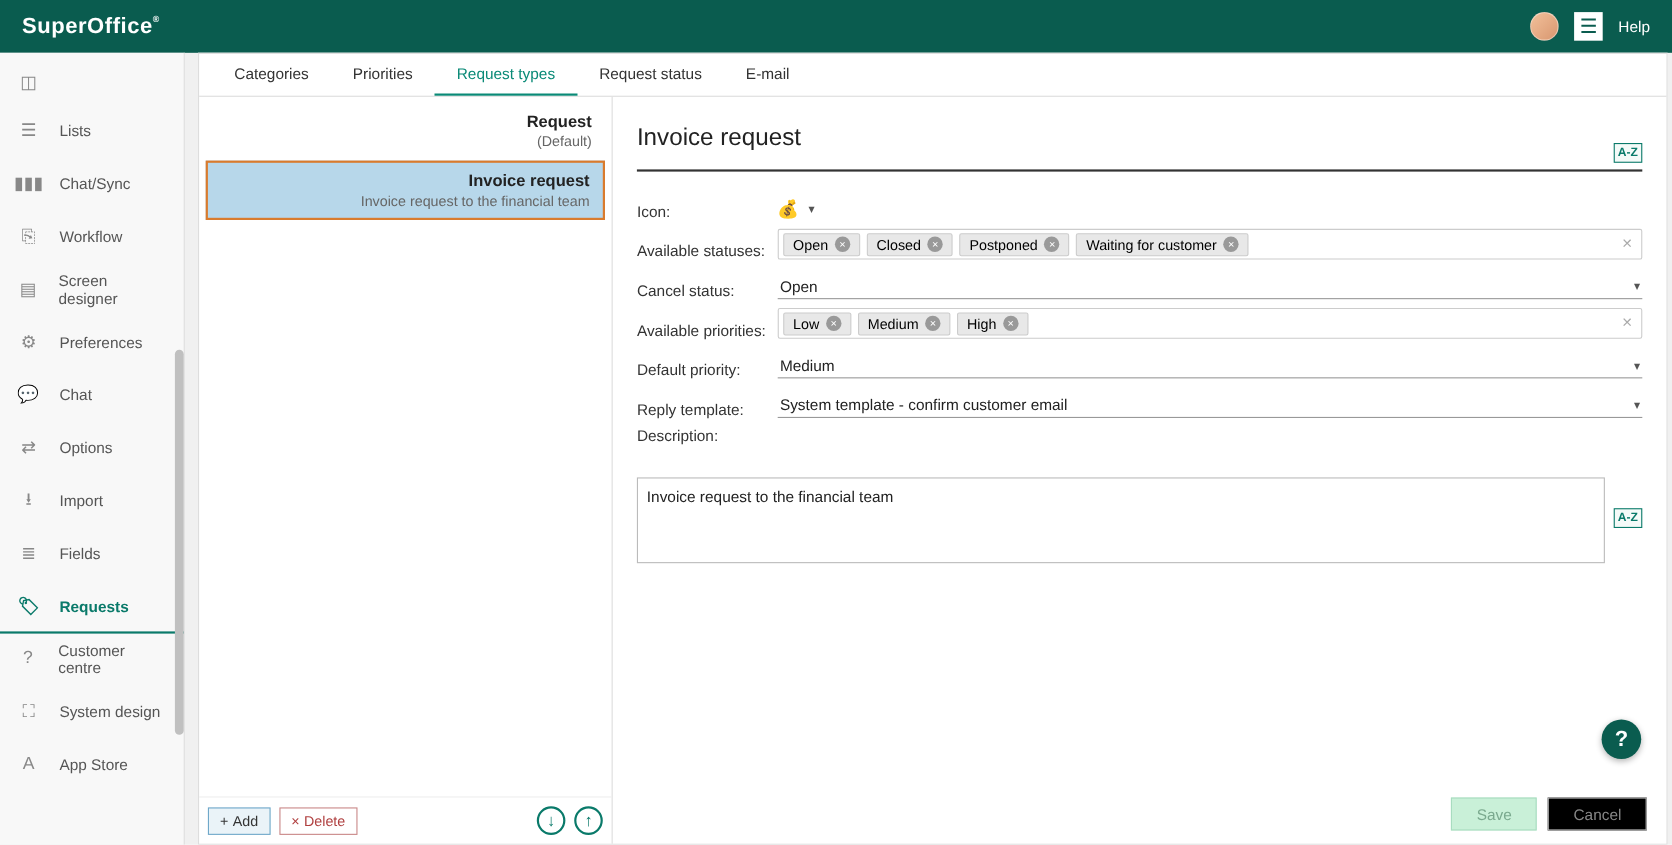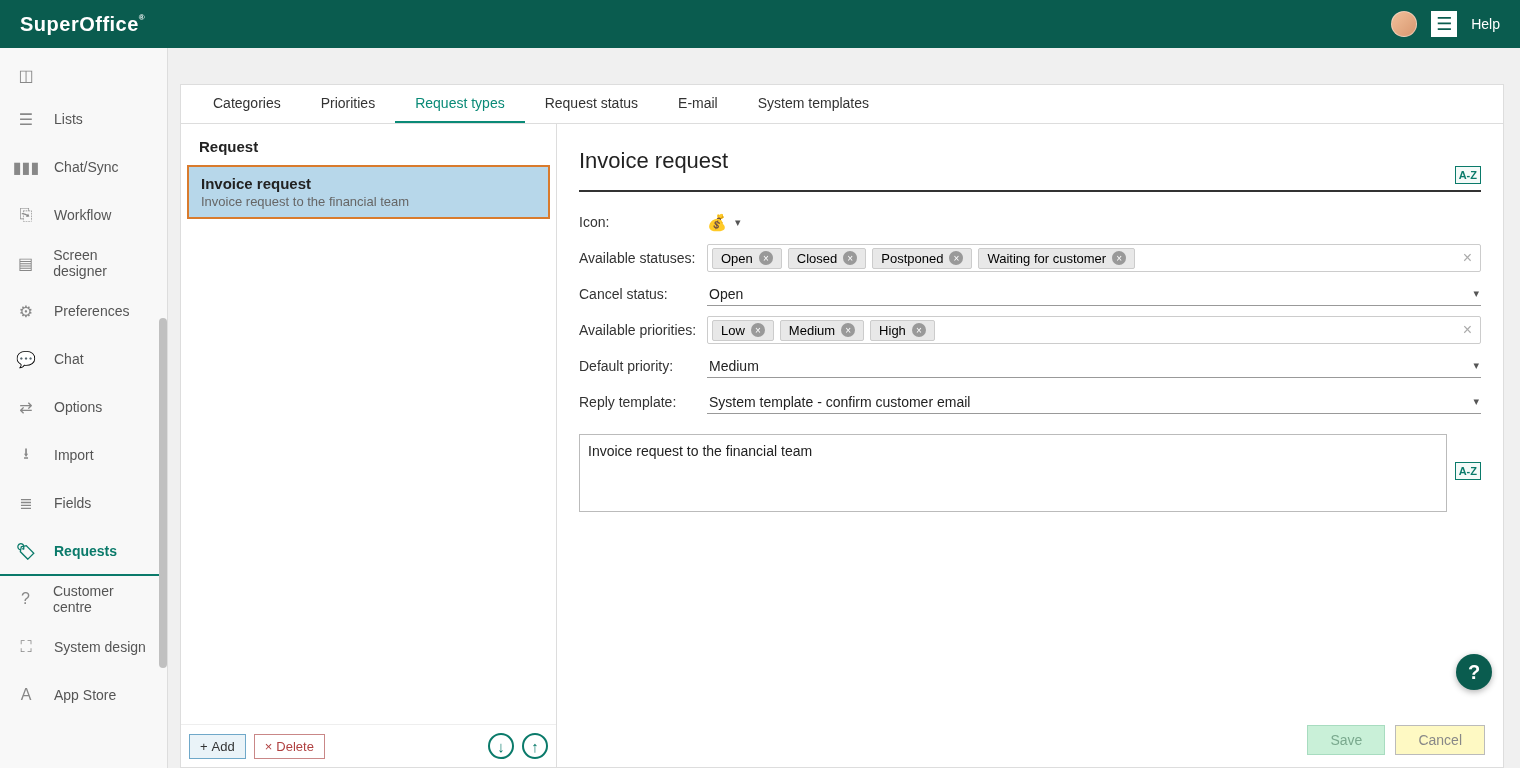--- a/index.html
+++ b/index.html
@@ -46,21 +46,21 @@
   height: 48px;
 }
 .sidebar-item.active {
   color: #0a7a6a; font-weight: 600;
   border-bottom: 2px solid #0a7a6a;
 }
 .sidebar-item .icon { width: 20px; color: #888; font-size: 16px; display:flex; justify-content:center;}
 .sidebar-item.active .icon { color: #0a7a6a; }
 
 
-.main { flex: 1; display: flex; flex-direction: column; padding: 0 16px 0 12px; }
+.main { flex: 1; display: flex; flex-direction: row; padding: 0 4px 0 12px; }
 .spacer-top { height: 36px; }
 .main-content {
   flex: 1; background: white; border: 1px solid #ddd;
   display: flex; flex-direction: column;
 }
 
 
 .tabs {
   display: flex; border-bottom: 1px solid #ddd;
   padding: 0 12px;
@@ -75,21 +75,21 @@
 
 
 .panels { flex: 1; display: flex; }
 .panel-left {
   width: 376px; border-right: 1px solid #ddd;
   display: flex; flex-direction: column;
 }
 .panel-right { flex: 1; display: flex; flex-direction: column; }
 
 
-.list-area { flex: 1; padding: 6px; }
+.list-area { flex: 1; padding: 6px; text-align: right; }
 .list-item {
   padding: 8px 12px; cursor: pointer; margin-bottom: 2px;
 }
 .list-item .li-title { font-weight: 600; font-size: 15px; color: #222; }
 .list-item .li-sub { font-size: 13px; color: #666; margin-top: 2px; }
 .list-item.selected {
   background: #b7d7ea;
   border: 2px solid #d97b2d;
 }
 .list-actions {
@@ -111,21 +111,21 @@
 
 
 .form-area { flex: 1; padding: 14px 22px; }
 .form-title-row { display:flex; align-items:center; border-bottom:2px solid #333; padding-bottom:6px; margin-bottom:16px;}
 .form-title { font-size: 22px; font-weight: 400; color: #222; flex:1;}
 .az-btn {
   border:1px solid #0a7a6a; color:#0a7a6a; font-size:11px; font-weight:600;
   padding:2px 3px; cursor:pointer; background:#f4faf8;margin-top:28px;
 }
 
-.form-row { display:flex; align-items:center; margin-bottom: 8px; min-height: 28px; }
+.form-row { display:flex; align-items:flex-end; margin-bottom: 8px; min-height: 28px; }
 .form-label { width: 128px; font-size: 14px; color: #333; }
 .form-control { flex:1; display:flex; align-items:center; gap:6px; }
 
 .icon-picker { display:flex; align-items:center; gap:8px; cursor:pointer; }
 .money-bag { font-size:16px; }
 .chevron { font-size:11px; color:#555; }
 
 .checkbox {
   width:14px; height:14px; border:1px solid #888; background:white; cursor:pointer;
 }
@@ -156,21 +156,21 @@
   flex:1; border:1px solid #bbb; padding:8px; font-size:14px;
   height:78px; resize:none; font-family:inherit; color:#222;
 }
 
 
 .form-footer {
   display:flex; justify-content:flex-end; gap:10px;
   padding:12px 18px; border-top:0;align-items:flex-end;
 }
 .btn {
-  border:1px solid #bbb; background:#fef9c3; padding:6px 22px;
+  border:1px solid #bbb; background:#000000; padding:6px 22px;
   font-size:14px; cursor:pointer; color:#888;
 }
 .btn-save { background:#c9f0d8; border-color:#a8dcc0; color:#7aa98e;}
 
 
 .help-fab {
   position:fixed; right:28px; bottom:78px;
   width:36px; height:36px; border-radius:50%; background:#0a5c4f;
   color:white; font-size:20px; font-weight:bold;
   display:flex; align-items:center; justify-content:center;
@@ -257,29 +257,29 @@
   <div class="main">
     <div class="spacer-top"></div>
     <div class="main-content">
 
       <div class="tabs" id="tabs-row">
           <div class="tab">Categories</div>
           <div class="tab">Priorities</div>
           <div class="tab active">Request types</div>
           <div class="tab">Request status</div>
           <div class="tab">E-mail</div>
-          <div class="tab">System templates</div>
         </div>
 
       <div class="panels">
 
         <div class="panel-left">
           <div class="list-area" id="list-area">
               <div class="list-item">
                 <div class="li-title">Request</div>
+                <div class="li-sub">(Default)</div>
               </div>
               <div class="list-item selected">
                 <div class="li-title">Invoice request</div>
                 <div class="li-sub">Invoice request to the financial team</div>
               </div>
             </div>
           <div class="list-actions">
             <button class="btn-small btn-add">
               <span>+</span>
               <span>Add</span>
@@ -371,20 +371,23 @@
             </div>
 
             <div class="form-row">
               <div class="form-label">Reply template:</div>
               <div class="select-row">
                 <span>System template - confirm customer email</span>
                 <span class="chev">▾</span>
               </div>
             </div>
 
+            <div class="form-row desc-row">
+              <div class="form-label">Description:</div>
+            </div>
             <div class="desc-wrap" style="margin-top:18px;">
               <textarea class="textarea" style="">Invoice request to the financial team</textarea>
               <div class="az-btn">A-Z</div>
             </div>
 
           </div>
 
           <div class="form-footer">
             <button class="btn btn-save">Save</button>
             <button class="btn">Cancel</button>

